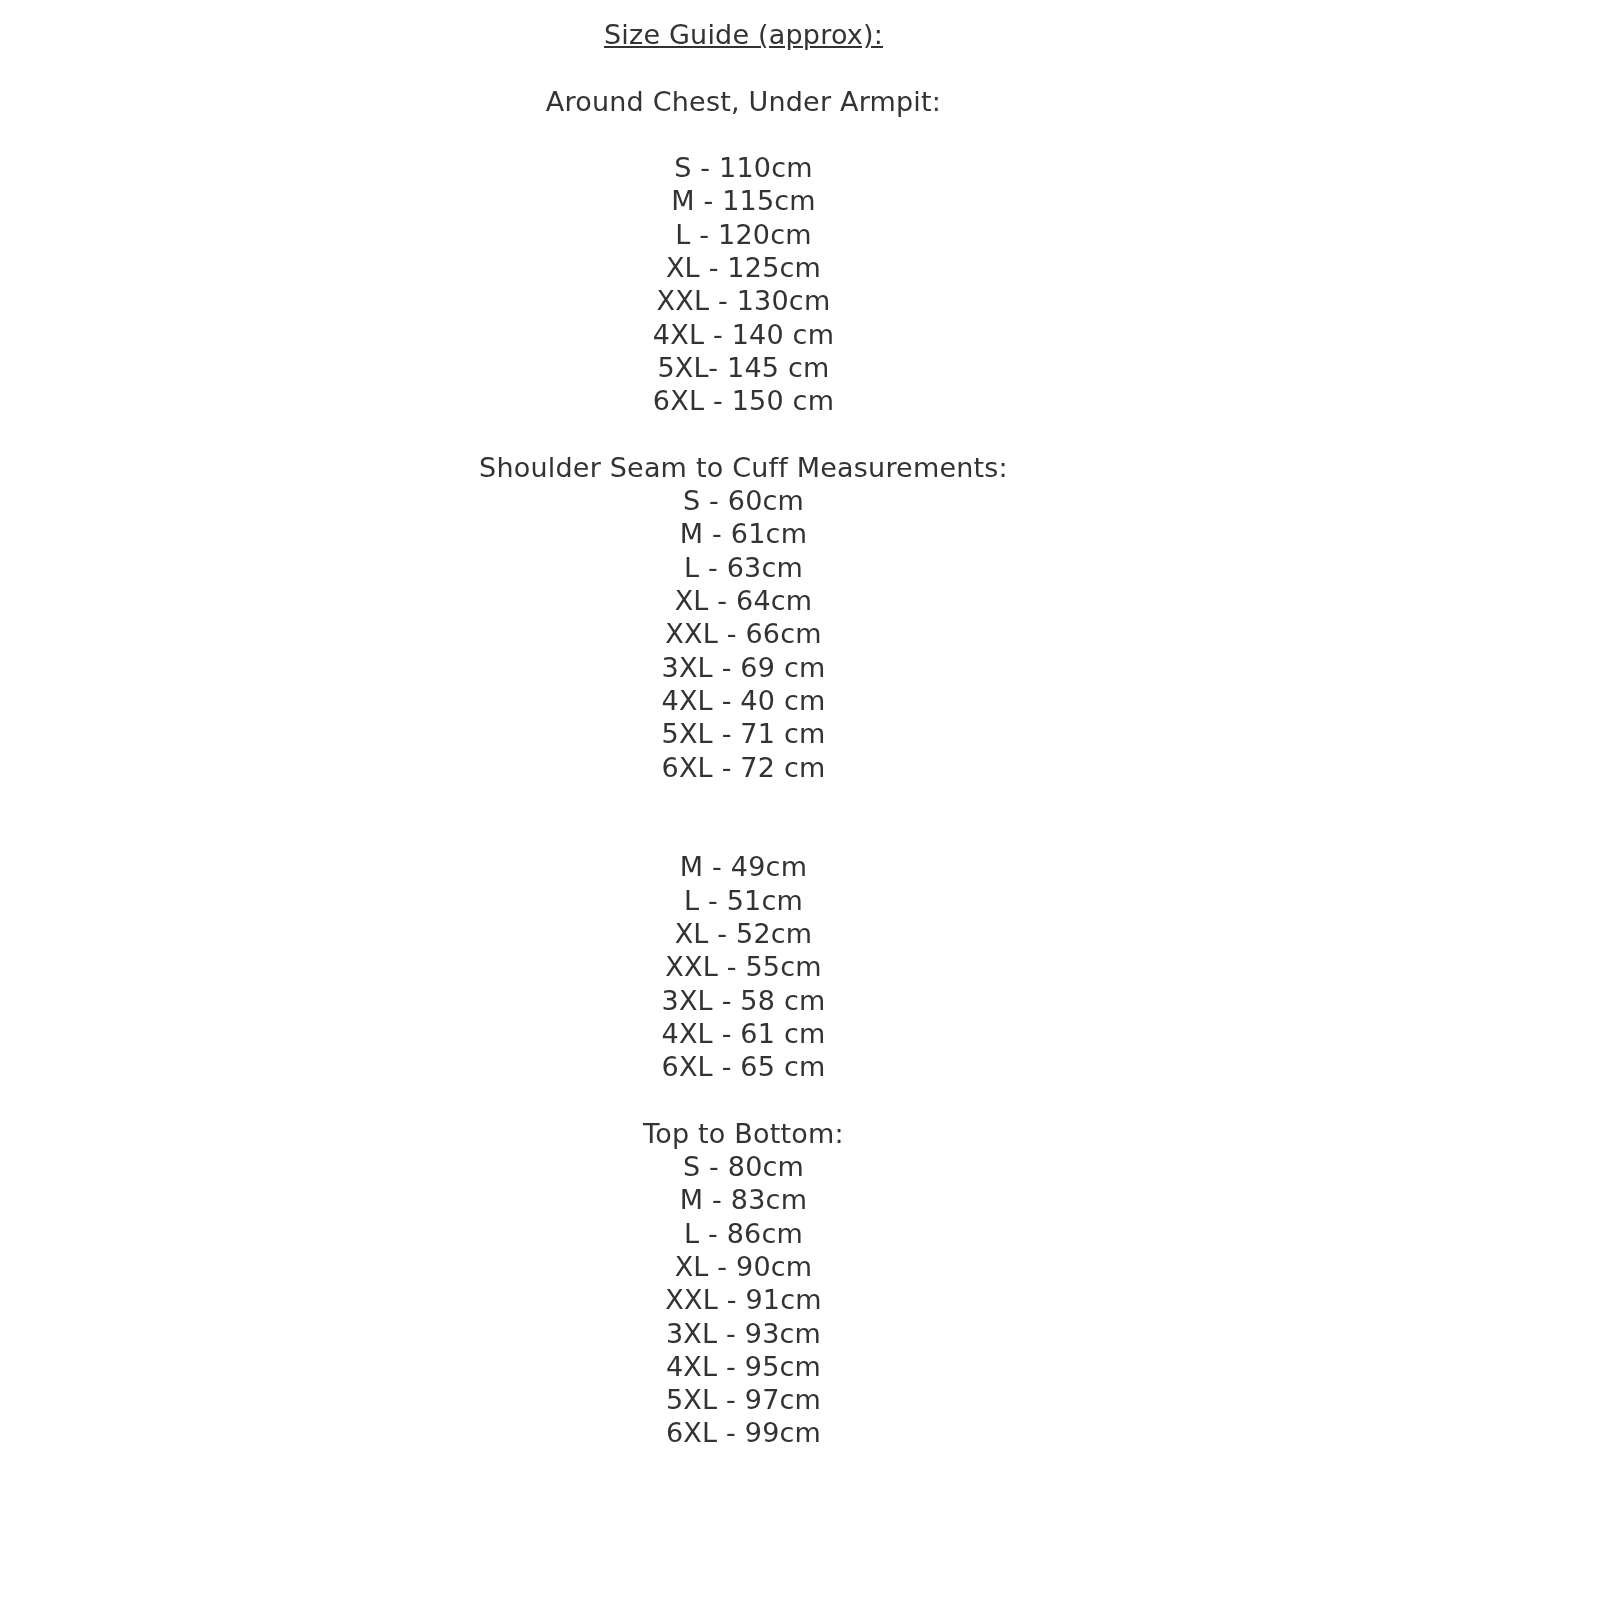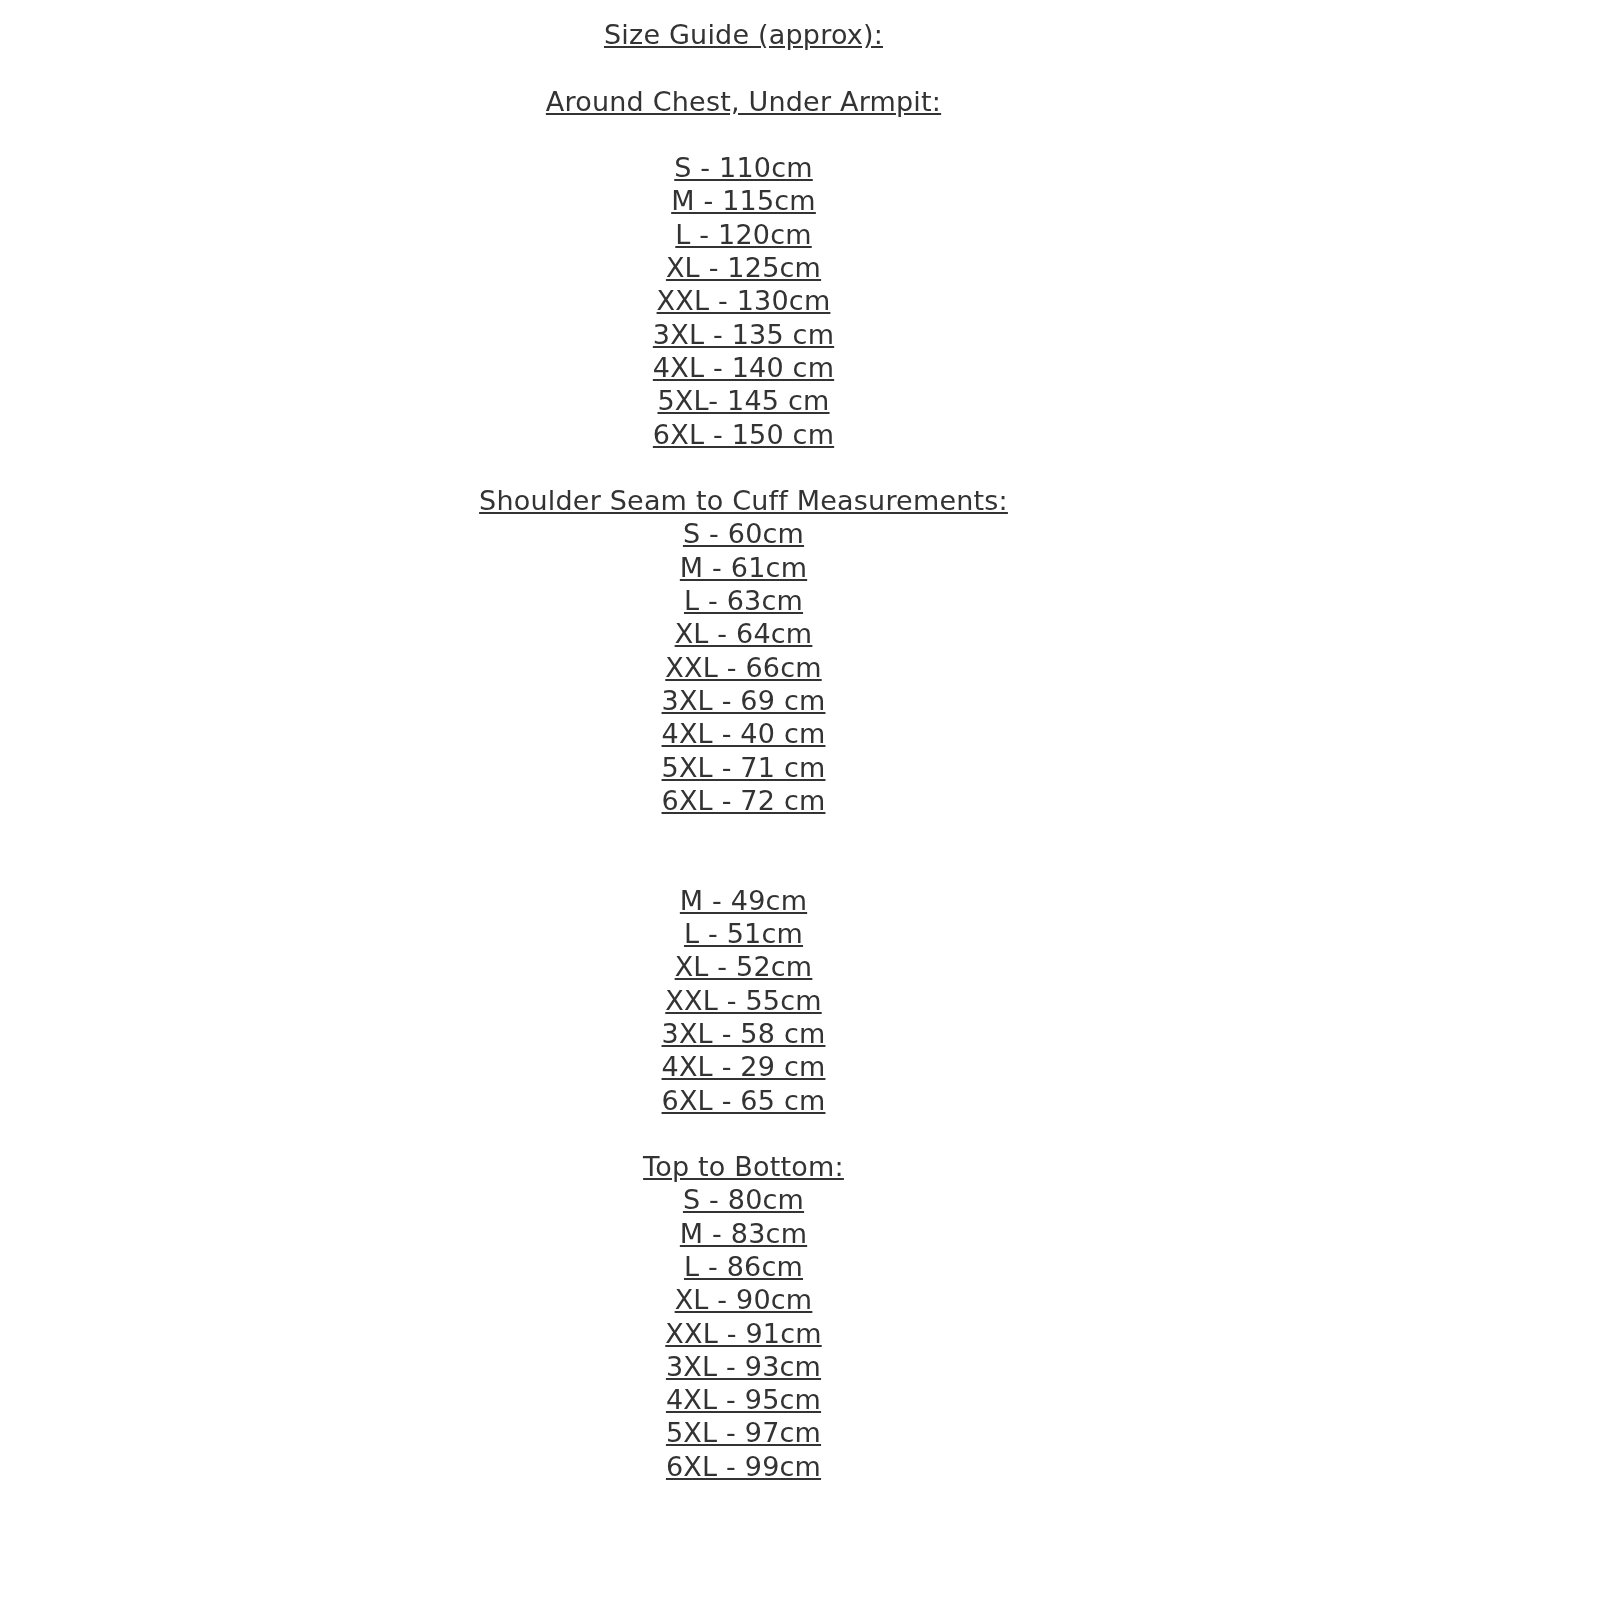--- a/index.html
+++ b/index.html
@@ -19,21 +19,20 @@
     width: 1403px;
     padding: 18px 0 0 84px; 
     text-align: center;
     font-size: 27px;
     line-height: 33.3px;
     letter-spacing: 0.2px;
   }
   .line {
     height: 33.3px;
     white-space: pre;
-    text-decoration: underline;
   }
   .spacer {
     height: 33.3px;
   }
   .title {
     text-decoration: underline;
   }
 </style>
 </head>
 <body>
@@ -43,21 +42,20 @@
   <div class="line title">Size Guide (approx):</div>
   <div class="spacer"></div>
 
   <div class="line heading">Around Chest, Under Armpit:</div>
   <div class="spacer"></div>
   <div class="line item">S - 110cm</div>
   <div class="line item">M - 115cm</div>
   <div class="line item">L - 120cm</div>
   <div class="line item">XL - 125cm</div>
   <div class="line item">XXL - 130cm</div>
-  <div class="line item">3XL - 135 cm</div>
   <div class="line item">4XL - 140 cm</div>
   <div class="line item">5XL- 145 cm</div>
   <div class="line item">6XL - 150 cm</div>
   <div class="spacer"></div>
 
   <div class="line heading">Shoulder Seam to Cuff Measurements:</div>
   <div class="line item">S - 60cm</div>
   <div class="line item">M - 61cm</div>
   <div class="line item">L - 63cm</div>
   <div class="line item">XL - 64cm</div>
@@ -67,21 +65,21 @@
   <div class="line item">5XL - 71 cm</div>
   <div class="line item">6XL - 72 cm</div>
   <div class="spacer"></div>
 
   <div class="spacer"></div>
   <div class="line item">M - 49cm</div>
   <div class="line item">L - 51cm</div>
   <div class="line item">XL - 52cm</div>
   <div class="line item">XXL - 55cm</div>
   <div class="line item">3XL - 58 cm</div>
-  <div class="line item">4XL - 29 cm</div>
+  <div class="line item">4XL - 61 cm</div>
   <div class="line item">6XL - 65 cm</div>
   <div class="spacer"></div>
 
   <div class="line heading">Top to Bottom:</div>
   <div class="line item">S - 80cm</div>
   <div class="line item">M - 83cm</div>
   <div class="line item">L - 86cm</div>
   <div class="line item">XL - 90cm</div>
   <div class="line item">XXL - 91cm</div>
   <div class="line item">3XL - 93cm</div>

